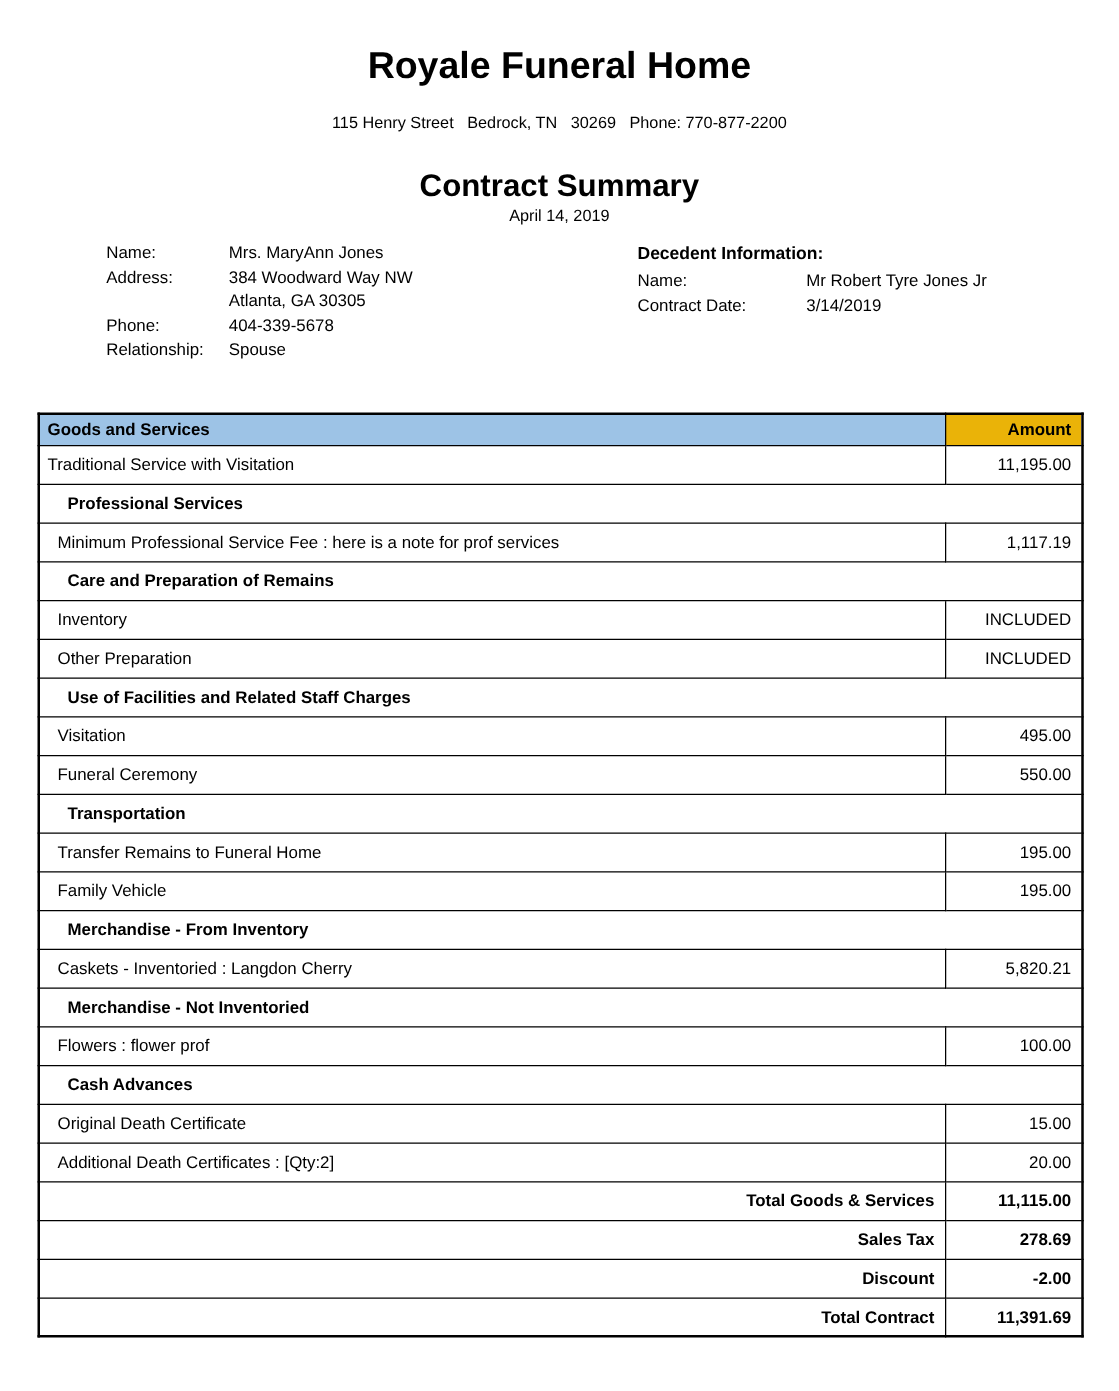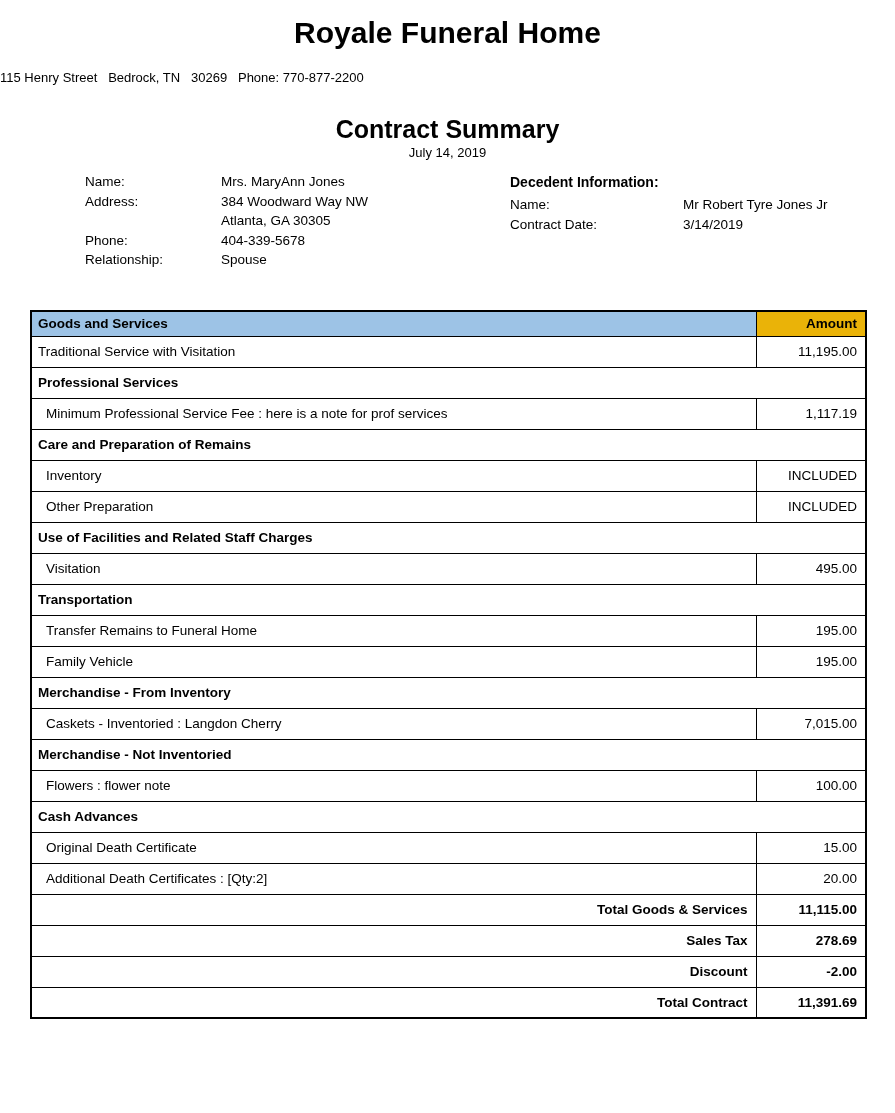--- a/index.html
+++ b/index.html
@@ -14,25 +14,25 @@
     width: 895px;
     height: 1113px;
     background: #ffffff;
     overflow: hidden;
   }
   .company-name {
     text-align: center;
     font-size: 30px;
     font-weight: bold;
     margin: 0;
-    padding-top: 16px;
+    padding-top: 36px;
     line-height: 34px;
   }
   .company-address {
-    text-align: left;
+    text-align: center;
     font-size: 13px;
     margin-top: 20px;
     white-space: pre;
   }
   .doc-title {
     text-align: center;
     font-size: 25px;
     font-weight: bold;
     margin-top: 30px;
     line-height: 28px;
@@ -49,21 +49,21 @@
   }
   .info-block { position: absolute; top: 0; }
   .info-block.buyer { left: 85px; }
   .info-block.decedent { left: 510px; }
   .info-heading {
     font-weight: bold;
     font-size: 14px;
     line-height: 20px;
     margin-bottom: 3px;
   }
-  .info-row { display: flex; font-size: 13.5px; line-height: 19.5px; gap: 38px; }
+  .info-row { display: flex; font-size: 13.5px; line-height: 19.5px; }
   .buyer .info-label { width: 98px; flex: 0 0 98px; }
   .decedent .info-label { width: 135px; flex: 0 0 135px; }
   table.gs-table {
     border-collapse: collapse;
     table-layout: fixed;
     width: 837px;
     margin-left: 30px;
     margin-top: 14px;
     border: 2px solid #000;
   }
@@ -75,34 +75,34 @@
   }
   .gs-table thead th {
     height: 25px;
     font-weight: bold;
   }
   .gs-table td { height: 31px; }
   .col-desc { text-align: left; padding-left: 6px; }
   .col-amt  { text-align: right; padding-right: 8px; width: 110px; }
   tr.row-item td.col-desc { padding-left: 14px; }
   tr.row-item-flush td.col-desc { padding-left: 6px; }
-  tr.row-section td { font-weight: bold; padding-left: 6px; }
+  tr.row-section td { font-weight: bold; padding-left: 22px; }
   tr.row-total td { font-weight: bold; }
   tr.row-total td.col-desc { text-align: right; padding-right: 8px; }
 </style>
 </head>
 <body>
 
 <div class="page">
 
   <div class="company-name">Royale Funeral Home</div>
   <div class="company-address">115 Henry Street   Bedrock, TN   30269   Phone: 770-877-2200</div>
 
   <div class="doc-title">Contract Summary</div>
-  <div class="doc-date">July 14, 2019</div>
+  <div class="doc-date">April 14, 2019</div>
 
   <div class="info-section">
 
     <div class="info-block buyer">
       <div class="info-row">
         <span class="info-label">Name:</span>
         <span class="info-value">Mrs. MaryAnn Jones</span>
       </div>
       <div class="info-row">
         <span class="info-label">Address:</span>
@@ -166,43 +166,47 @@
         <td class="col-desc">Other Preparation</td>
         <td class="col-amt">INCLUDED</td>
       </tr>
       <tr class="row-section">
         <td class="col-desc" colspan="2">Use of Facilities and Related Staff Charges</td>
       </tr>
       <tr class="row-item">
         <td class="col-desc">Visitation</td>
         <td class="col-amt">495.00</td>
       </tr>
+      <tr class="row-item">
+        <td class="col-desc">Funeral Ceremony</td>
+        <td class="col-amt">550.00</td>
+      </tr>
       <tr class="row-section">
         <td class="col-desc" colspan="2">Transportation</td>
       </tr>
       <tr class="row-item">
         <td class="col-desc">Transfer Remains to Funeral Home</td>
         <td class="col-amt">195.00</td>
       </tr>
       <tr class="row-item">
         <td class="col-desc">Family Vehicle</td>
         <td class="col-amt">195.00</td>
       </tr>
       <tr class="row-section">
         <td class="col-desc" colspan="2">Merchandise - From Inventory</td>
       </tr>
       <tr class="row-item">
         <td class="col-desc">Caskets - Inventoried : Langdon Cherry</td>
-        <td class="col-amt">7,015.00</td>
+        <td class="col-amt">5,820.21</td>
       </tr>
       <tr class="row-section">
         <td class="col-desc" colspan="2">Merchandise - Not Inventoried</td>
       </tr>
       <tr class="row-item">
-        <td class="col-desc">Flowers : flower note</td>
+        <td class="col-desc">Flowers : flower prof</td>
         <td class="col-amt">100.00</td>
       </tr>
       <tr class="row-section">
         <td class="col-desc" colspan="2">Cash Advances</td>
       </tr>
       <tr class="row-item">
         <td class="col-desc">Original Death Certificate</td>
         <td class="col-amt">15.00</td>
       </tr>
       <tr class="row-item">

